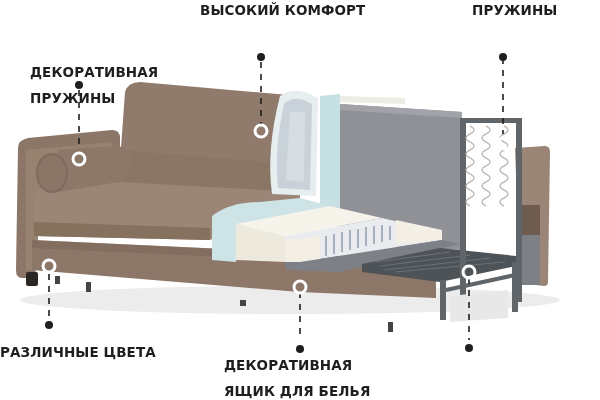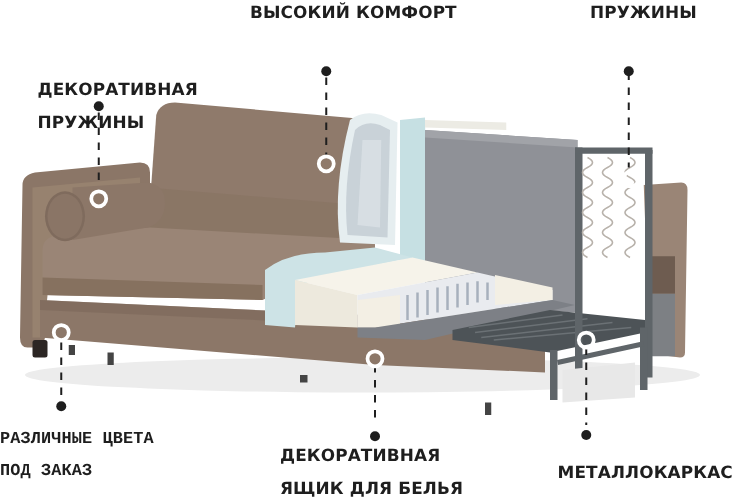--- a/index.html
+++ b/index.html
@@ -136,27 +136,23 @@
   </div>
 
   <div class="label" style="left:200px; top:-3px;">
     <span>ВЫСОКИЙ КОМФОРТ</span>
   </div>
 
   <div class="label" style="left:472px; top:-3px; text-align:center;">
     <span>ПРУЖИНЫ</span>
   </div>
 
-  <div class="label" style="left:0px; top:339px;font-family:Liberation Mono, monospace;">
+  <div class="label" style="left:0px; top:339px;">
     <span>РАЗЛИЧНЫЕ ЦВЕТА</span>
-    <span>ПОД ЗАКАЗ</span>
   </div>
 
   <div class="label" style="left:224px; top:352px;">
     <span>ДЕКОРАТИВНАЯ</span>
     <span>ЯЩИК ДЛЯ БЕЛЬЯ</span>
   </div>
 
-  <div class="label" style="left:446px; top:365px;">
-    <span>МЕТАЛЛОКАРКАС</span>
-  </div>
 
 </div>
 
 </body></html>

